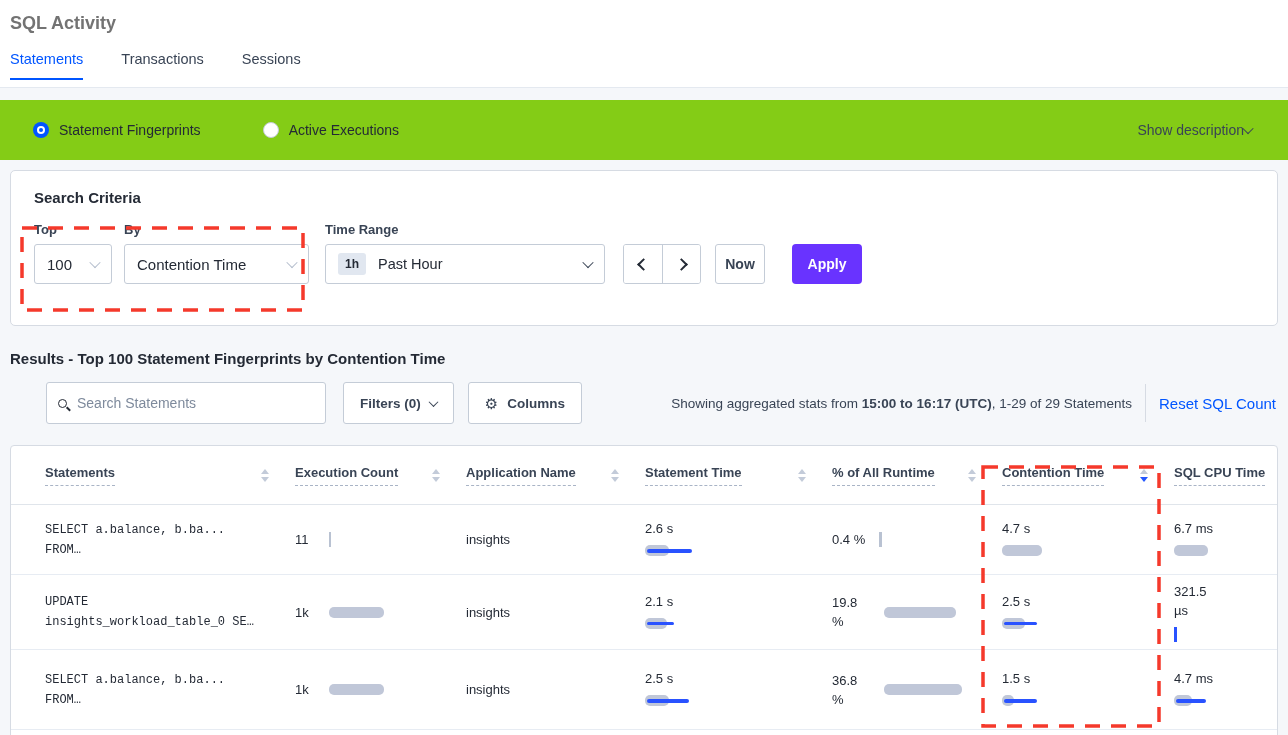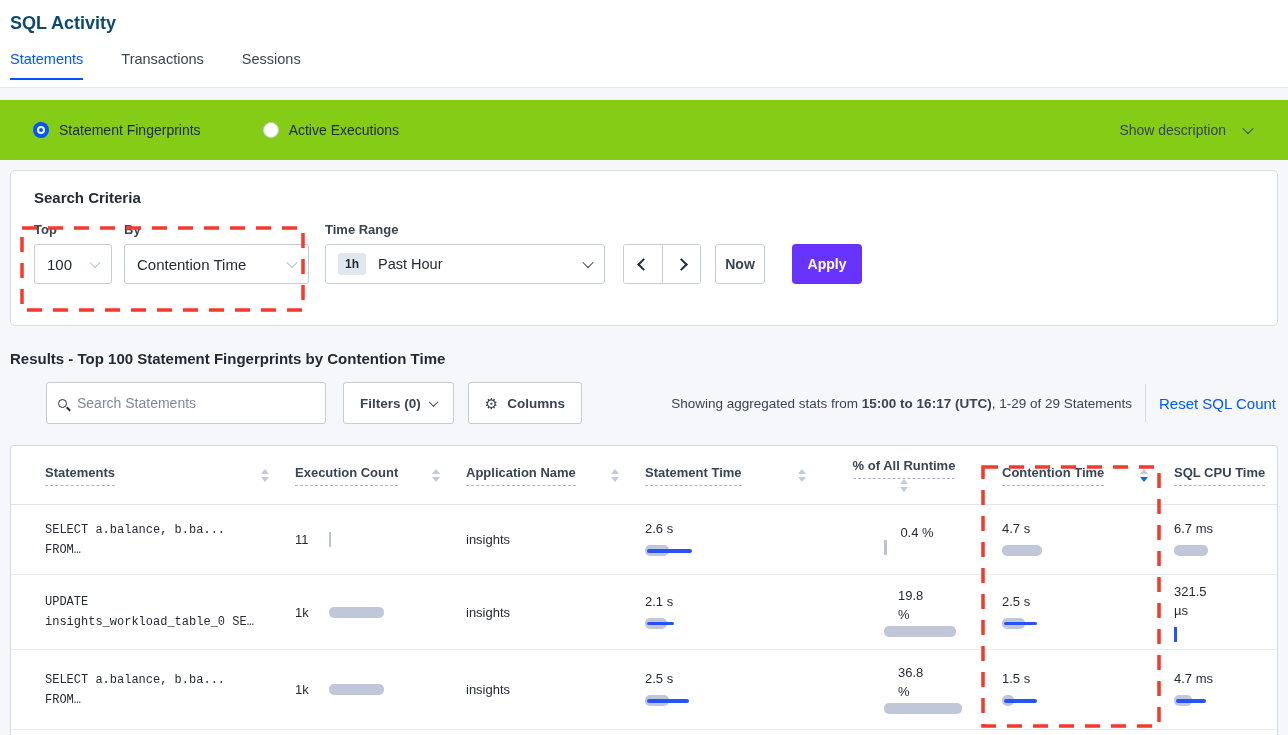--- a/index.html
+++ b/index.html
@@ -4,32 +4,32 @@
 <style>
   * { box-sizing: border-box; margin: 0; padding: 0; }
   html,body { width:1288px; height:735px; }
   body {
     font-family: "Liberation Sans", "DejaVu Sans", sans-serif;
     background:#f5f7fa; color:#242a35; position:relative; overflow:hidden;
     font-size:13.5px;
   }
   
   .top { background:#fff; height:88px; border-bottom:1px solid #e4e9f0; }
-  .page-title { font-size:18px; font-weight:700; color:#0c4a6e; padding:13px 0 0 10px; }
+  .page-title { font-size:18px; font-weight:700; color:#737373; padding:13px 0 0 10px; }
   .tabs { display:flex; gap:38px; padding-left:10px; margin-top:17px; }
   .tab { font-size:14.5px; color:#394455; padding-bottom:11px; cursor:pointer; }
   .tab.active { color:#0055ff; border-bottom:2px solid #0055ff; font-weight:400; }
   
   .radio-band { margin-top:12px; background:#84cc16; height:60px; display:flex; align-items:center; padding:0 36px 0 33px; }
   .radio-opt { display:flex; align-items:center; gap:10px; margin-right:62px; cursor:pointer; font-size:14px; color:#242a35; }
   .radio-sel { width:16px; height:16px; border-radius:50%; background:#0055ff; display:grid; place-items:center; flex:none; }
   .radio-sel .w { width:8px; height:8px; border-radius:50%; background:#fff; display:grid; place-items:center; }
   .radio-sel .d { width:4px; height:4px; border-radius:50%; background:#0055ff; }
   .radio-un { width:16px; height:16px; border-radius:50%; background:#fff; border:1px solid #c4ccd7; flex:none; }
-  .show-desc { margin-left:auto; display:flex; align-items:center; gap:18px; color:#394455; font-size:14px; cursor:pointer; }
+  .show-desc { margin-left:auto; display:flex; align-items:center; gap:0; color:#394455; font-size:14px; cursor:pointer; }
   
   .chev { width:8px; height:8px; border-right:1.8px solid #394455; border-bottom:1.8px solid #394455; transform:rotate(45deg) translate(-1px,-1px); display:inline-block; }
   .chev.light { border-color:#b3bdcc; }
   .chev-left, .chev-right { width:9px; height:9px; border-right:2.4px solid #242a35; border-bottom:2.4px solid #242a35; display:inline-block; }
   .chev-left { transform:rotate(135deg); }
   .chev-right { transform:rotate(-45deg); }
   
   .card { background:#fff; border:1px solid #d6dbe3; border-radius:5px; margin:0 10px; }
   .search-card { margin-top:10px; height:156px; }
   .sc-heading { font-size:15px; font-weight:700; color:#242a35; padding:18px 0 0 23px; }
@@ -61,21 +61,21 @@
   .gear { font-size:15px; color:#394455; line-height:1; }
   .stats { margin-left:auto; font-size:13.5px; color:#394455; white-space:nowrap; }
   .stats b { font-weight:700; }
   .tb-divider { width:1px; height:38px; background:#d6dbe3; margin:0 13px; }
   .reset-link { color:#0055ff; font-size:15px; white-space:nowrap; cursor:pointer; padding-right:2px; }
   
   .table-card { margin-top:21px; border-radius:4px; overflow:hidden; height:300px; }
   .thead, .trow { display:flex; padding-left:34px; }
   .thead { height:59px; align-items:center; border-bottom:1px solid #e0e5eb; }
   .col { flex:none; }
-  .c1{width:250px;} .c2{width:171px;} .c3{width:179px;} .c4{width:187px;} .c5{width:170px;flex-direction:column;} .c6{width:172px;} .c7{width:140px;}
+  .c1{width:250px;} .c2{width:171px;} .c3{width:179px;} .c4{width:187px;} .c5{width:170px;} .c6{width:172px;} .c7{width:140px;}
   .hcell { display:flex; align-items:center; justify-content:space-between; padding-right:26px; cursor:pointer; }
   .hlabel { font-size:13px; font-weight:700; color:#394455; border-bottom:1px dashed #a9b4c6; padding-bottom:5px; }
   .sort { display:flex; flex-direction:column; gap:3px; }
   .tri-up { width:0; height:0; border-left:4px solid transparent; border-right:4px solid transparent; border-bottom:5px solid #c3cbd9; }
   .tri-dn { width:0; height:0; border-left:4px solid transparent; border-right:4px solid transparent; border-top:5px solid #c3cbd9; }
   .tri-dn.active { border-top-color:#2457ff; }
   .trow { border-bottom:1px solid #e7ecf3; align-items:center; }
   .r1 { height:70px; } .r2 { height:75px; } .r3 { height:80px; }
   .stmt { font-family:"Liberation Mono","DejaVu Sans Mono",monospace; font-size:12px; line-height:20px; color:#242a35; cursor:pointer; padding-right:18px; }
   .val { font-size:13px; color:#242a35; }

